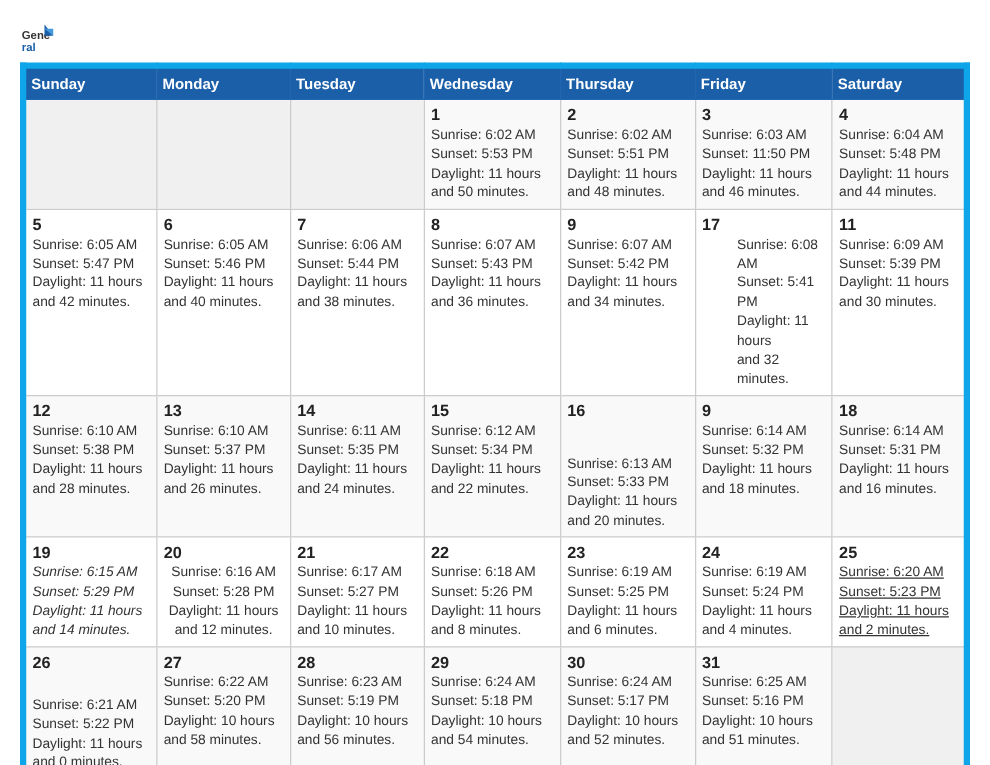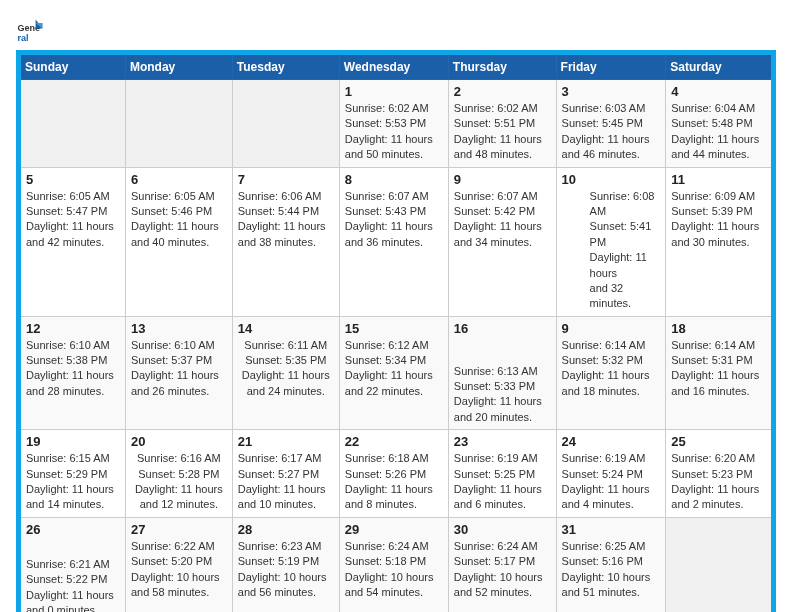--- a/index.html
+++ b/index.html
@@ -142,21 +142,21 @@
           <td>
             <span class="day-num">2</span>
             <div class="day-info" style="white-space: pre-line;">Sunrise: 6:02 AM
 Sunset: 5:51 PM
 Daylight: 11 hours
 and 48 minutes.</div>
           </td>
           <td>
             <span class="day-num">3</span>
             <div class="day-info" style="white-space: pre-line;">Sunrise: 6:03 AM
-Sunset: 5:45 PM
+Sunset: 11:50 PM
 Daylight: 11 hours
 and 46 minutes.</div>
           </td>
           <td>
             <span class="day-num">4</span>
             <div class="day-info" style="white-space: pre-line;">Sunrise: 6:04 AM
 Sunset: 5:48 PM
 Daylight: 11 hours
 and 44 minutes.</div>
           </td>
@@ -191,21 +191,21 @@
 and 36 minutes.</div>
           </td>
           <td>
             <span class="day-num">9</span>
             <div class="day-info" style="white-space: pre-line;">Sunrise: 6:07 AM
 Sunset: 5:42 PM
 Daylight: 11 hours
 and 34 minutes.</div>
           </td>
           <td>
-            <span class="day-num">10</span>
+            <span class="day-num">17</span>
             <div class="day-info" style="white-space: pre-line; margin-left: 28px;">Sunrise: 6:08 AM
 Sunset: 5:41 PM
 Daylight: 11 hours
 and 32 minutes.</div>
           </td>
           <td>
             <span class="day-num">11</span>
             <div class="day-info" style="white-space: pre-line;">Sunrise: 6:09 AM
 Sunset: 5:39 PM
 Daylight: 11 hours
@@ -222,21 +222,21 @@
           </td>
           <td>
             <span class="day-num">13</span>
             <div class="day-info" style="white-space: pre-line;">Sunrise: 6:10 AM
 Sunset: 5:37 PM
 Daylight: 11 hours
 and 26 minutes.</div>
           </td>
           <td>
             <span class="day-num">14</span>
-            <div class="day-info" style="white-space: pre-line; text-align: center;">Sunrise: 6:11 AM
+            <div class="day-info" style="white-space: pre-line;">Sunrise: 6:11 AM
 Sunset: 5:35 PM
 Daylight: 11 hours
 and 24 minutes.</div>
           </td>
           <td>
             <span class="day-num">15</span>
             <div class="day-info" style="white-space: pre-line;">Sunrise: 6:12 AM
 Sunset: 5:34 PM
 Daylight: 11 hours
 and 22 minutes.</div>
@@ -259,21 +259,21 @@
             <span class="day-num">18</span>
             <div class="day-info" style="white-space: pre-line;">Sunrise: 6:14 AM
 Sunset: 5:31 PM
 Daylight: 11 hours
 and 16 minutes.</div>
           </td>
         </tr>
         <tr>
           <td>
             <span class="day-num">19</span>
-            <div class="day-info" style="white-space: pre-line;">Sunrise: 6:15 AM
+            <div class="day-info" style="white-space: pre-line; font-style: italic;">Sunrise: 6:15 AM
 Sunset: 5:29 PM
 Daylight: 11 hours
 and 14 minutes.</div>
           </td>
           <td>
             <span class="day-num">20</span>
             <div class="day-info" style="white-space: pre-line; text-align: center;">Sunrise: 6:16 AM
 Sunset: 5:28 PM
 Daylight: 11 hours
 and 12 minutes.</div>
@@ -301,21 +301,21 @@
           </td>
           <td>
             <span class="day-num">24</span>
             <div class="day-info" style="white-space: pre-line;">Sunrise: 6:19 AM
 Sunset: 5:24 PM
 Daylight: 11 hours
 and 4 minutes.</div>
           </td>
           <td>
             <span class="day-num">25</span>
-            <div class="day-info" style="white-space: pre-line;">Sunrise: 6:20 AM
+            <div class="day-info" style="white-space: pre-line; text-decoration: underline;">Sunrise: 6:20 AM
 Sunset: 5:23 PM
 Daylight: 11 hours
 and 2 minutes.</div>
           </td>
         </tr>
         <tr>
           <td>
             <span class="day-num">26</span>
             <div class="day-info" style="white-space: pre-line; margin-top: 20px;">Sunrise: 6:21 AM
 Sunset: 5:22 PM

